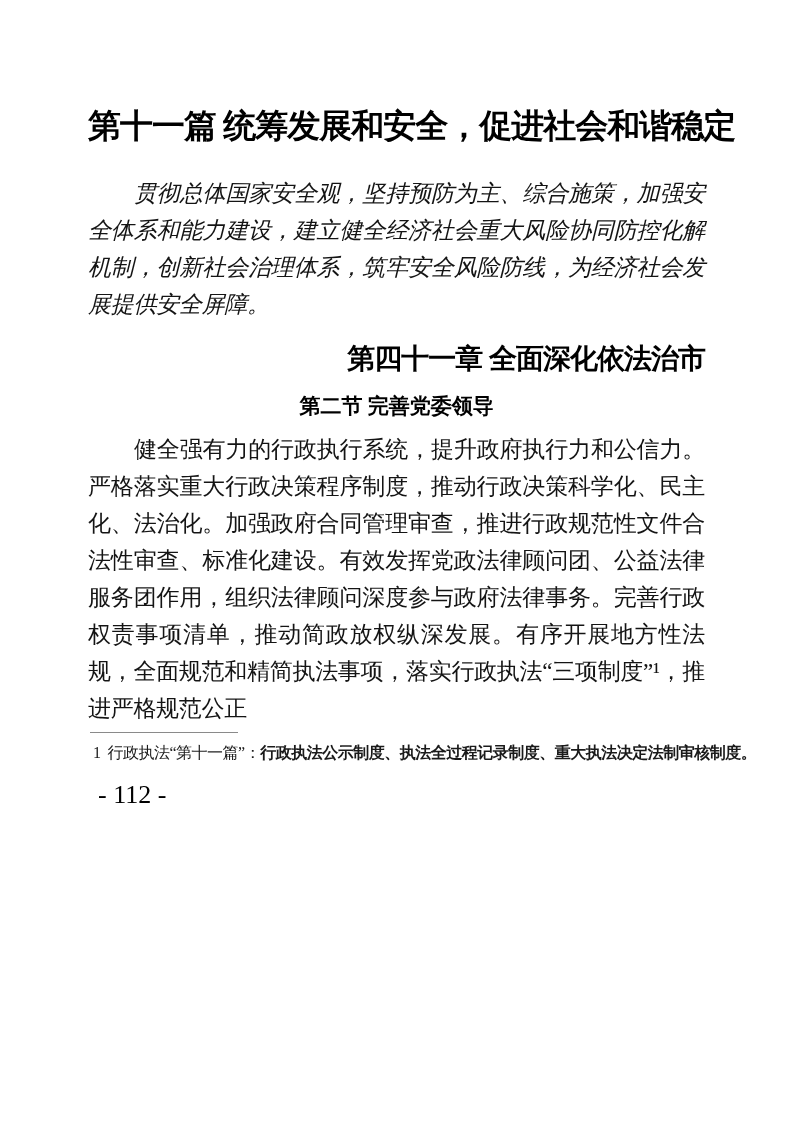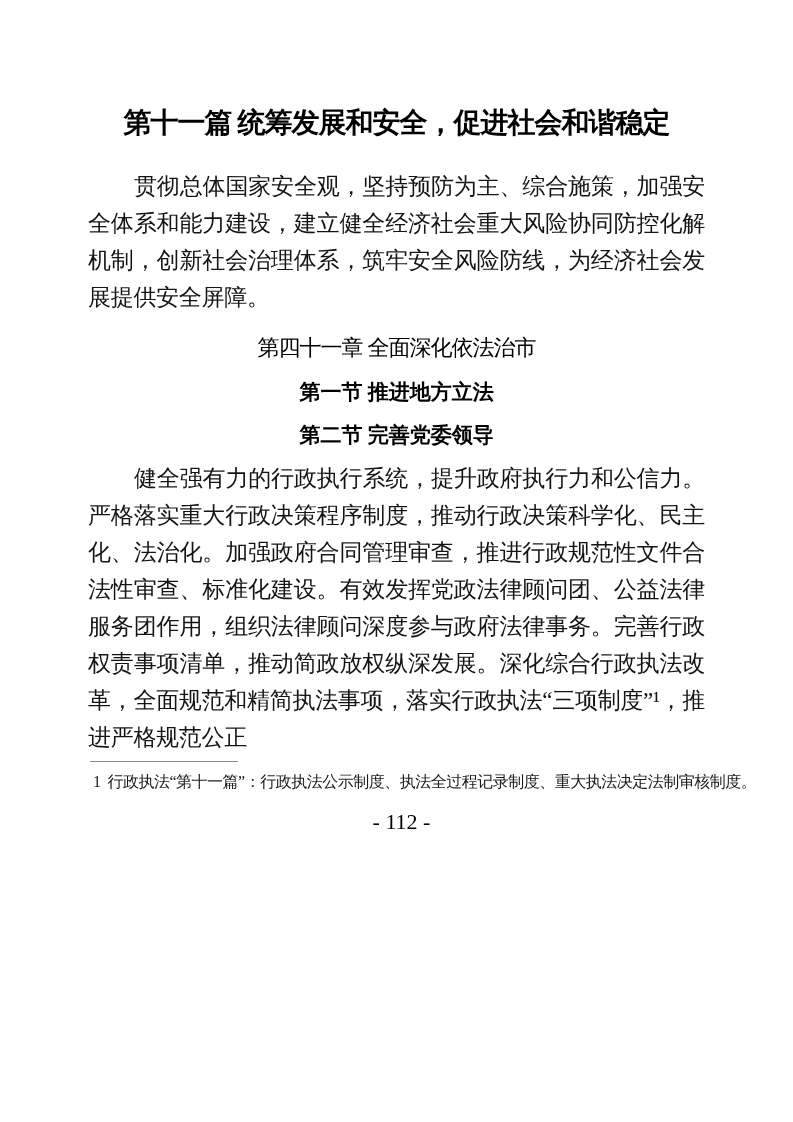--- a/index.html
+++ b/index.html
@@ -15,41 +15,41 @@
     font-family: "Liberation Serif", serif;
   }
   .content {
     padding: 0 88px;
   }
   .part-title {
     margin-top: 103px;
     text-align: center;
     font-family: "Liberation Serif", serif;
     font-weight: 700;
-    font-size: 28px;
+    font-size: 33px;
     letter-spacing: -1px;
     line-height: 1.4;
     white-space: nowrap;
     color: #000000;
   }
   .body-para {
     font-size: 23px;
     line-height: 37px;
     letter-spacing: -0.3px;
     text-align: justify;
     text-indent: 2em;
     color: #141414;
   }
-  .intro-para { margin-top: 26px; }
+  .intro-para { margin-top: 26px; font-style: italic; }
   .chapter-title {
     margin-top: 16px;
-    text-align: center;
+    text-align: right;
     font-family: "Liberation Sans", sans-serif;
-    font-weight: 400;
-    font-size: 22px;
+    font-weight: 700;
+    font-size: 28px;
     letter-spacing: -1px;
     line-height: 1.45;
     color: #000000;
   }
   .section-title {
     text-align: center;
     font-family: "Liberation Serif", serif;
     font-weight: 700;
     font-size: 21px;
     line-height: 1.5;
@@ -71,49 +71,47 @@
     font-size: 16px;
     letter-spacing: -0.5px;
     line-height: 22px;
     color: #1a1a1a;
     white-space: nowrap;
   }
   .footnote .fn-marker { margin-right: 7px; }
   .footnote .fn-term { font-family: "Liberation Serif", serif; }
   .footnote .fn-def {
     font-family: "Liberation Sans", sans-serif;
-    font-weight: 400;
+    font-weight: 700;
   }
   .page-number {
     margin-top: 16px;
     margin-left: 10px;
     font-family: "Liberation Serif", serif;
-    font-size: 22px;
+    font-size: 26px;
     color: #000000;
-    text-align: center;
   }
 </style>
 </head>
 <body>
 
 <div class="page">
   <div class="content">
 
     <h1 class="part-title">第十一篇 统筹发展和安全，促进社会和谐稳定</h1>
 
     <p class="body-para intro-para">贯彻总体国家安全观，坚持预防为主、综合施策，加强安全体系和能力建设，建立健全经济社会重大风险协同防控化解机制，创新社会治理体系，筑牢安全风险防线，为经济社会发展提供安全屏障。</p>
 
     <h2 class="chapter-title">第四十一章 全面深化依法治市</h2>
 
-    <h3 class="section-title first">第一节 推进地方立法</h3>
 
 
     <h3 class="section-title second">第二节 完善党委领导</h3>
 
-    <p class="body-para">健全强有力的行政执行系统，提升政府执行力和公信力。严格落实重大行政决策程序制度，推动行政决策科学化、民主化、法治化。加强政府合同管理审查，推进行政规范性文件合法性审查、标准化建设。有效发挥党政法律顾问团、公益法律服务团作用，组织法律顾问深度参与政府法律事务。完善行政权责事项清单，推动简政放权纵深发展。深化综合行政执法改革，全面规范和精简执法事项，落实行政执法“三项制度”¹，推进严格规范公正</p>
+    <p class="body-para">健全强有力的行政执行系统，提升政府执行力和公信力。严格落实重大行政决策程序制度，推动行政决策科学化、民主化、法治化。加强政府合同管理审查，推进行政规范性文件合法性审查、标准化建设。有效发挥党政法律顾问团、公益法律服务团作用，组织法律顾问深度参与政府法律事务。完善行政权责事项清单，推动简政放权纵深发展。有序开展地方性法规，全面规范和精简执法事项，落实行政执法“三项制度”¹，推进严格规范公正</p>
 
     <hr class="footnote-rule">
 
     <p class="footnote">
       <span class="fn-marker">1</span><span class="fn-term">行政执法“第十一篇”：</span><span class="fn-def">行政执法公示制度、执法全过程记录制度、重大执法决定法制审核制度。</span>
     </p>
 
     <div class="page-number">- 112 -</div>
 
   </div>

